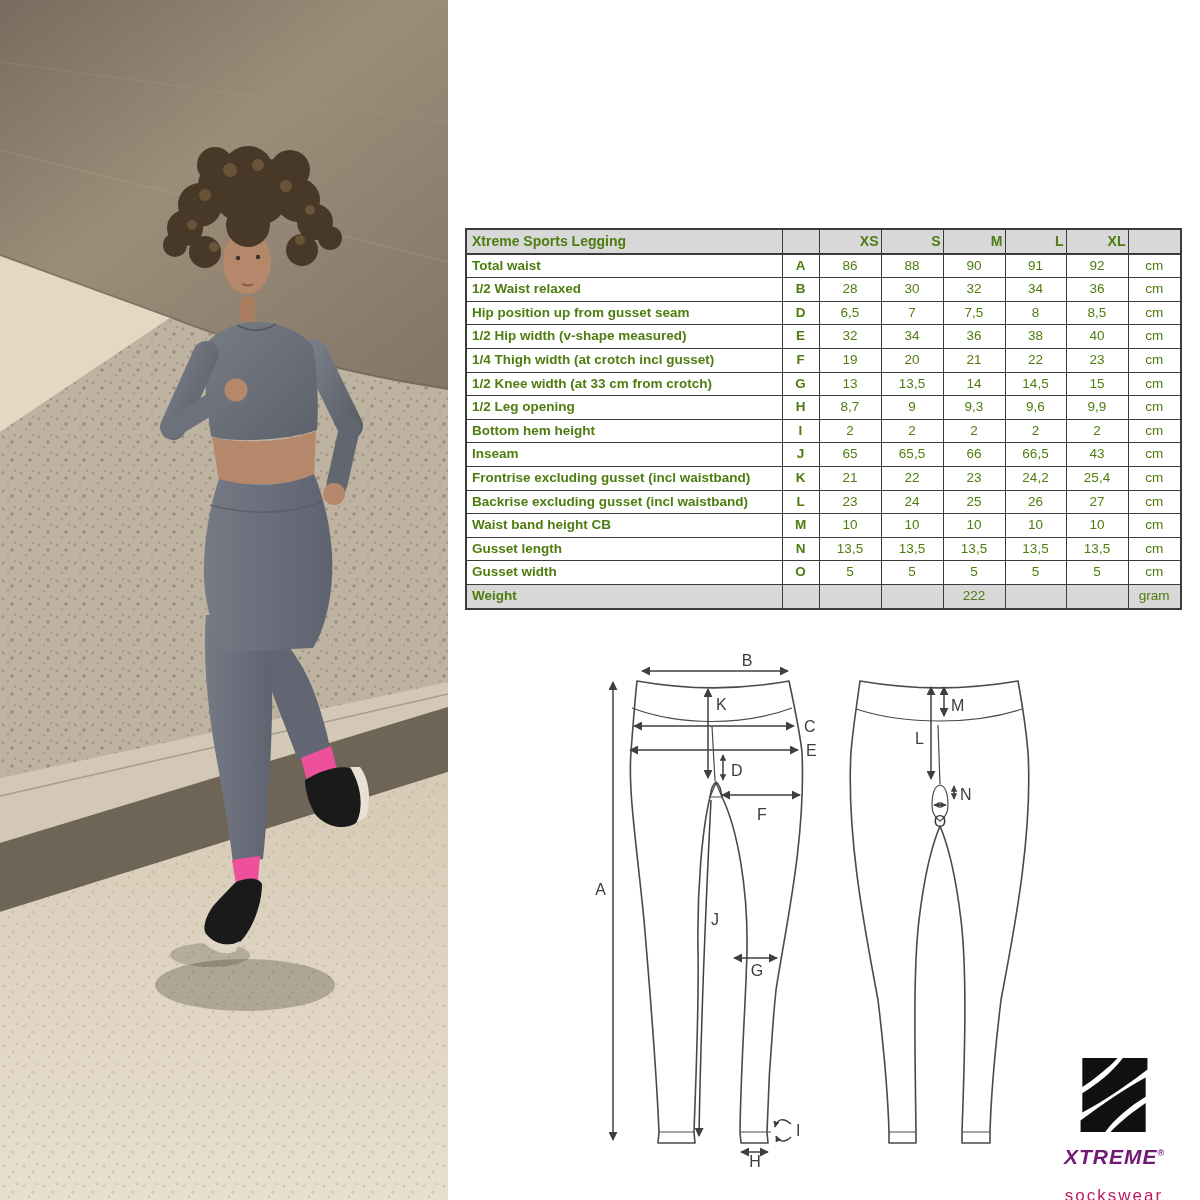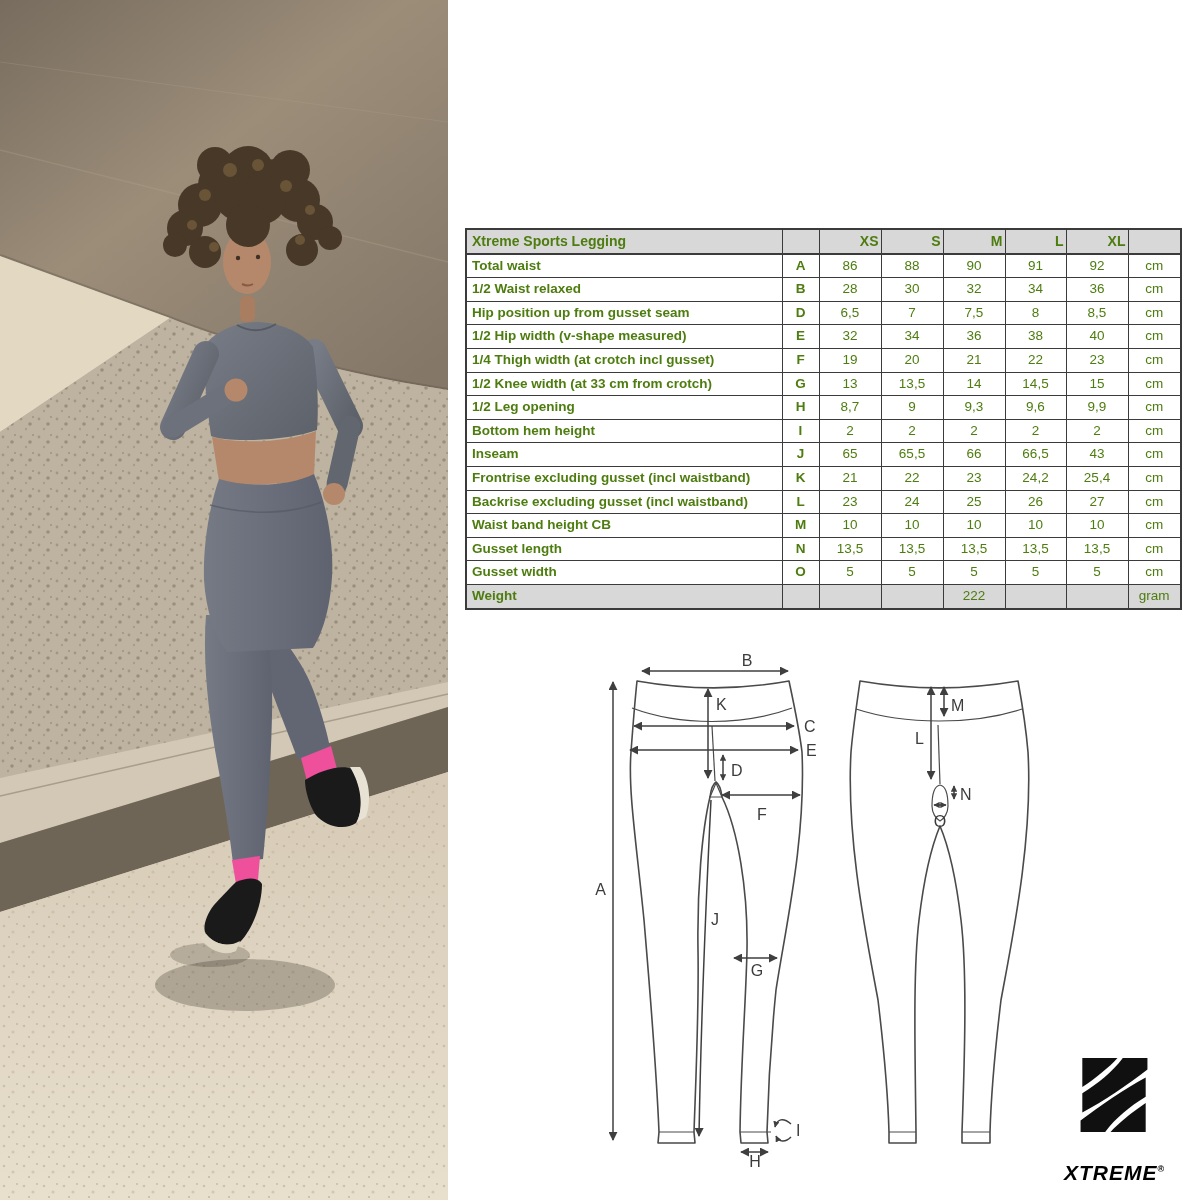--- a/index.html
+++ b/index.html
@@ -28,21 +28,21 @@
 
   .diagrams{position:absolute;left:580px;top:640px;width:500px;height:535px;}
   .outline{fill:none;stroke:#4a4a4a;stroke-width:1.6px;stroke-linejoin:round;}
   .seam{fill:none;stroke:#4a4a4a;stroke-width:1.2px;}
   .dim{fill:none;stroke:#3f3f3f;stroke-width:1.5px;}
   .dimlbl{font-size:16px;fill:#3c3c3c;font-family:"Liberation Sans",sans-serif;}
 
   .logo{position:absolute;left:1056px;top:1052px;width:116px;text-align:center;}
   .logo svg{display:block;width:88px;height:86px;margin:0 auto;}
   .brand{font-weight:bold;font-style:italic;font-size:21px;letter-spacing:1px;
-         color:#000000;margin-top:23px;white-space:nowrap;}
+         color:#701a75;margin-top:7px;white-space:nowrap;}
   .brand .reg{font-size:9px;font-style:normal;vertical-align:super;letter-spacing:0;}
   .subtitle{font-size:17px;color:#be185d;letter-spacing:2px;margin-top:17px;}
 </style>
 </head>
 <body>
 
 <div class="canvas">
 
   <div class="photo">
     <svg viewBox="0 0 448 1200">

